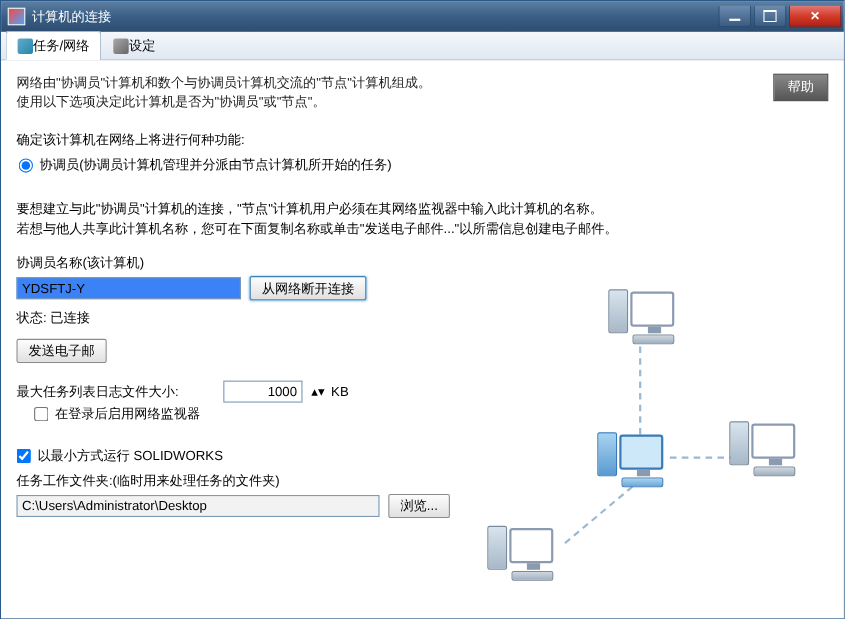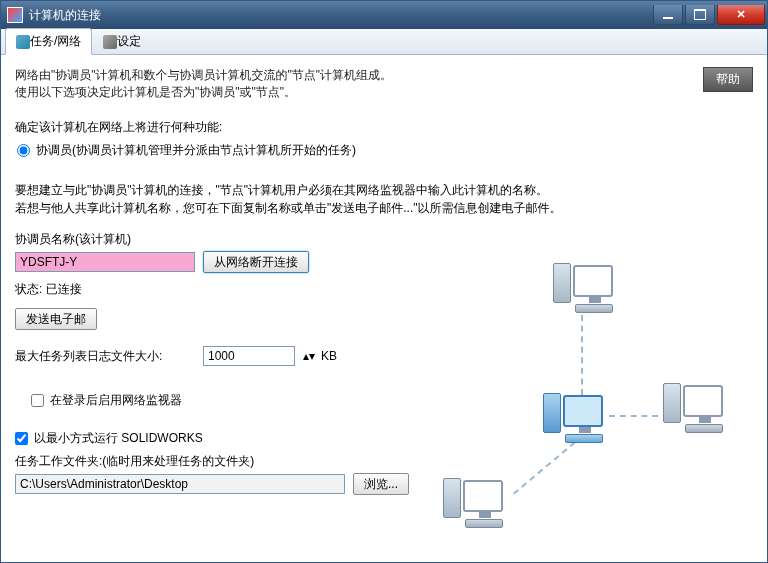--- a/index.html
+++ b/index.html
@@ -23,22 +23,22 @@
 .content { flex: 1; background: #fff; padding: 12px 14px; position: relative; }
 .intro { margin-bottom: 8px; color: #222; }
 .helpbtn { position: absolute; top: 12px; right: 14px; padding: 3px 12px; background: linear-gradient(to bottom,#888,#555); color: #fff; border: 1px solid #444; font-size: 12px; cursor: default; }
 .section-label { margin-top: 18px; margin-bottom: 6px; }
 .radiorow { display: flex; align-items: center; margin: 4px 0 4px 2px; gap: 6px; }
 input[type=radio] { width: 13px; height: 13px; }
 .para { margin-top: 22px; line-height: 1.5; }
 .fieldlabel { margin-top: 14px; }
 .inline { display: flex; align-items: center; gap: 8px; margin-top: 3px; }
 input[type=text].txt { height: 20px; border: 1px solid #7a9ab8; padding: 1px 4px; font-size: 12px; font-family: inherit; }
-.txt.name { width: 180px; background: #f9a8d4; }
-.txt.num { width: 92px; text-align: left; }
+.txt.name { width: 204px; background: #3b82f6; }
+.txt.num { width: 72px; text-align: right; }
 .txt.path { width: 330px; background: #f2f2f2; }
 .btn { height: 22px; padding: 0 10px; background: linear-gradient(to bottom,#fdfdfd,#e0e0e0); border: 1px solid #8a8a8a; border-radius: 2px; font-size: 12px; font-family: inherit; cursor: default; }
 .btn.hilite { border: 1px solid #3c7fb1; box-shadow: 0 0 2px #6cb0e4; }
 .status { margin-top: 8px; }
 .chkrow { display: flex; align-items: center; gap: 6px; margin-top: 21px; }
 input[type=checkbox] { width: 13px; height: 13px; }
 .illust { position: absolute; right: 24px; top: 200px; width: 320px; height: 300px; }
 .comp { position: absolute; width: 60px; height: 60px; }
 .comp .tower { position: absolute; left: 0; bottom: 12px; width: 18px; height: 40px; background: linear-gradient(to bottom,#d8e4ee,#a8b8c8); border: 1px solid #7a8a9a; border-radius: 2px; }
 .comp .monitor { position: absolute; left: 20px; bottom: 18px; width: 40px; height: 32px; background: #fff; border: 2px solid #8a9ab0; border-radius: 3px; }
@@ -114,21 +114,21 @@
       <button class="btn">发送电子邮</button>
     </div>
 
     <div class="inline" style="margin-top:16px;">
       <span style="width:180px;">最大任务列表日志文件大小:</span>
       <input type="text" class="txt num" value="1000" style="">
       <span style="width:10px;text-align:center;">▴▾</span>
       <span>KB</span>
     </div>
 
-    <label class="chkrow" style="margin-top:26px;padding-left:16px;">
+    <label class="chkrow" style="margin-top:2px;padding-left:16px;">
       <input type="checkbox" style="">
       <span>在登录后启用网络监视器</span>
     </label>
     <label class="chkrow">
       <input type="checkbox" checked="" style="">
       <span>以最小方式运行 SOLIDWORKS</span>
     </label>
 
     <div class="fieldlabel" style="margin-top:6px;">任务工作文件夹:(临时用来处理任务的文件夹)</div>
     <div class="inline">

